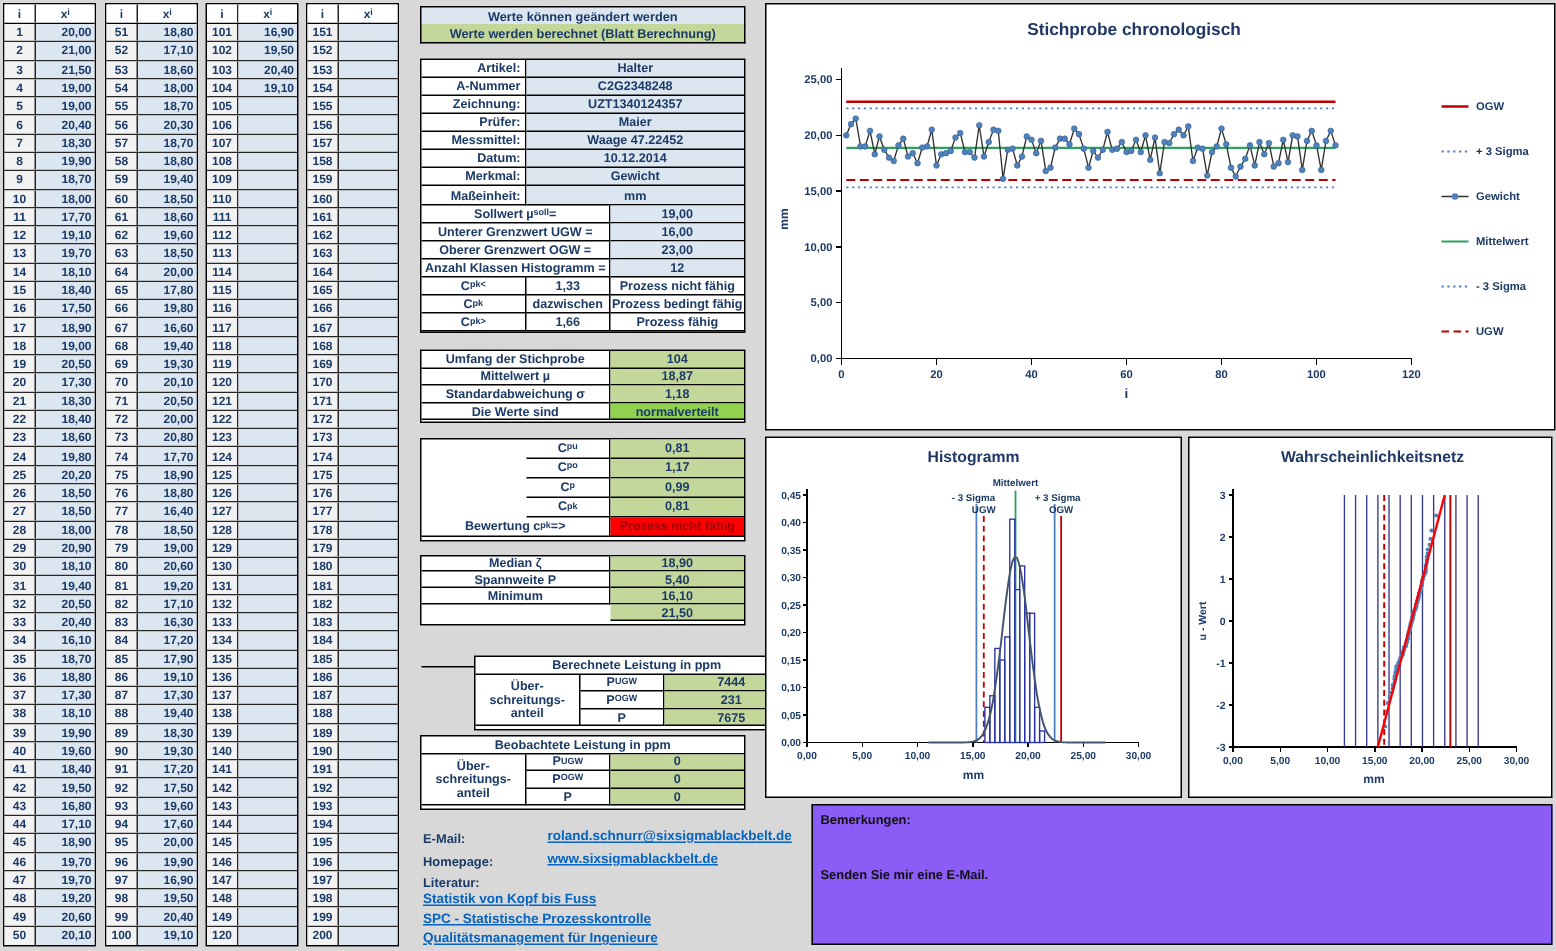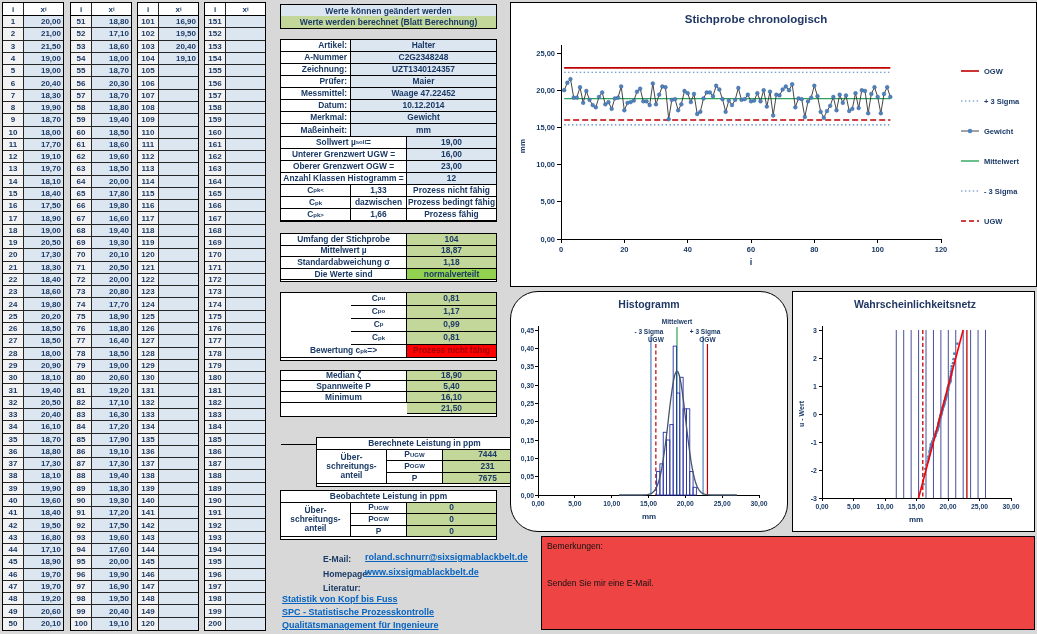--- a/index.html
+++ b/index.html
@@ -22,29 +22,29 @@
   .mtab{position:absolute;left:280px;width:217px;box-sizing:border-box;border:1.8px solid #000;background:#fff;display:grid;grid-template-columns:70px 56px 1fr;}
   .mc{box-sizing:border-box;border-right:1px solid #000;border-bottom:1px solid #000;display:flex;align-items:center;justify-content:center;font-size:8.4px;font-weight:bold;color:#1b3a66;overflow:hidden;text-align:center;line-height:1.05;}
   .mc.last-col{border-right:none;}
   .mc.lbl-r{justify-content:flex-end;padding-right:3px;}
   .mc.vblue{background:#dce6f1;}
   .mc.vgreen{background:#c4d79b;}
   .mc.vbright{background:#92d050;}
   .mc.vred{background:#ff0000;color:#9c0006;}
   sub{font-size:6px;}
   
-  .lbl-txt{position:absolute;font-size:8.6px;font-weight:bold;color:#1b3a66;margin-left:41px;}
+  .lbl-txt{position:absolute;font-size:8.6px;font-weight:bold;color:#1b3a66;}
   .lnk{position:absolute;font-size:9px;font-weight:bold;color:#0563c1;text-decoration:underline;cursor:pointer;}
   
   .chartbox{position:absolute;background:#fff;border:1px solid #000;box-sizing:border-box;}
   #chart-run{left:510px;top:2px;width:527px;height:285px;}
-  #chart-hist{left:510px;top:291px;width:278px;height:241px;border-radius:28px;}
+  #chart-hist{left:510px;top:291px;width:278px;height:241px;}
   #chart-prob{left:792px;top:291px;width:243px;height:241px;}
   
-  #notes{position:absolute;left:541px;top:536px;width:494px;height:94px;background:#ef4444;border:1px solid #000;box-sizing:border-box;font-size:8.6px;color:#111;font-weight:400;}
+  #notes{position:absolute;left:541px;top:536px;width:494px;height:94px;background:#8b5cf6;border:1px solid #000;box-sizing:border-box;font-size:8.6px;color:#111;font-weight:700;}
   #notes .n-title{position:absolute;left:5px;top:4px;}
   #notes .n-l1{position:absolute;left:5px;top:28px;}
   #notes .n-l2{position:absolute;left:5px;top:41px;}
   svg text{font-family:"Liberation Sans",sans-serif;}
 </style>
 </head>
 <body>
 
 <div id="app">
   <div id="sample-table">

